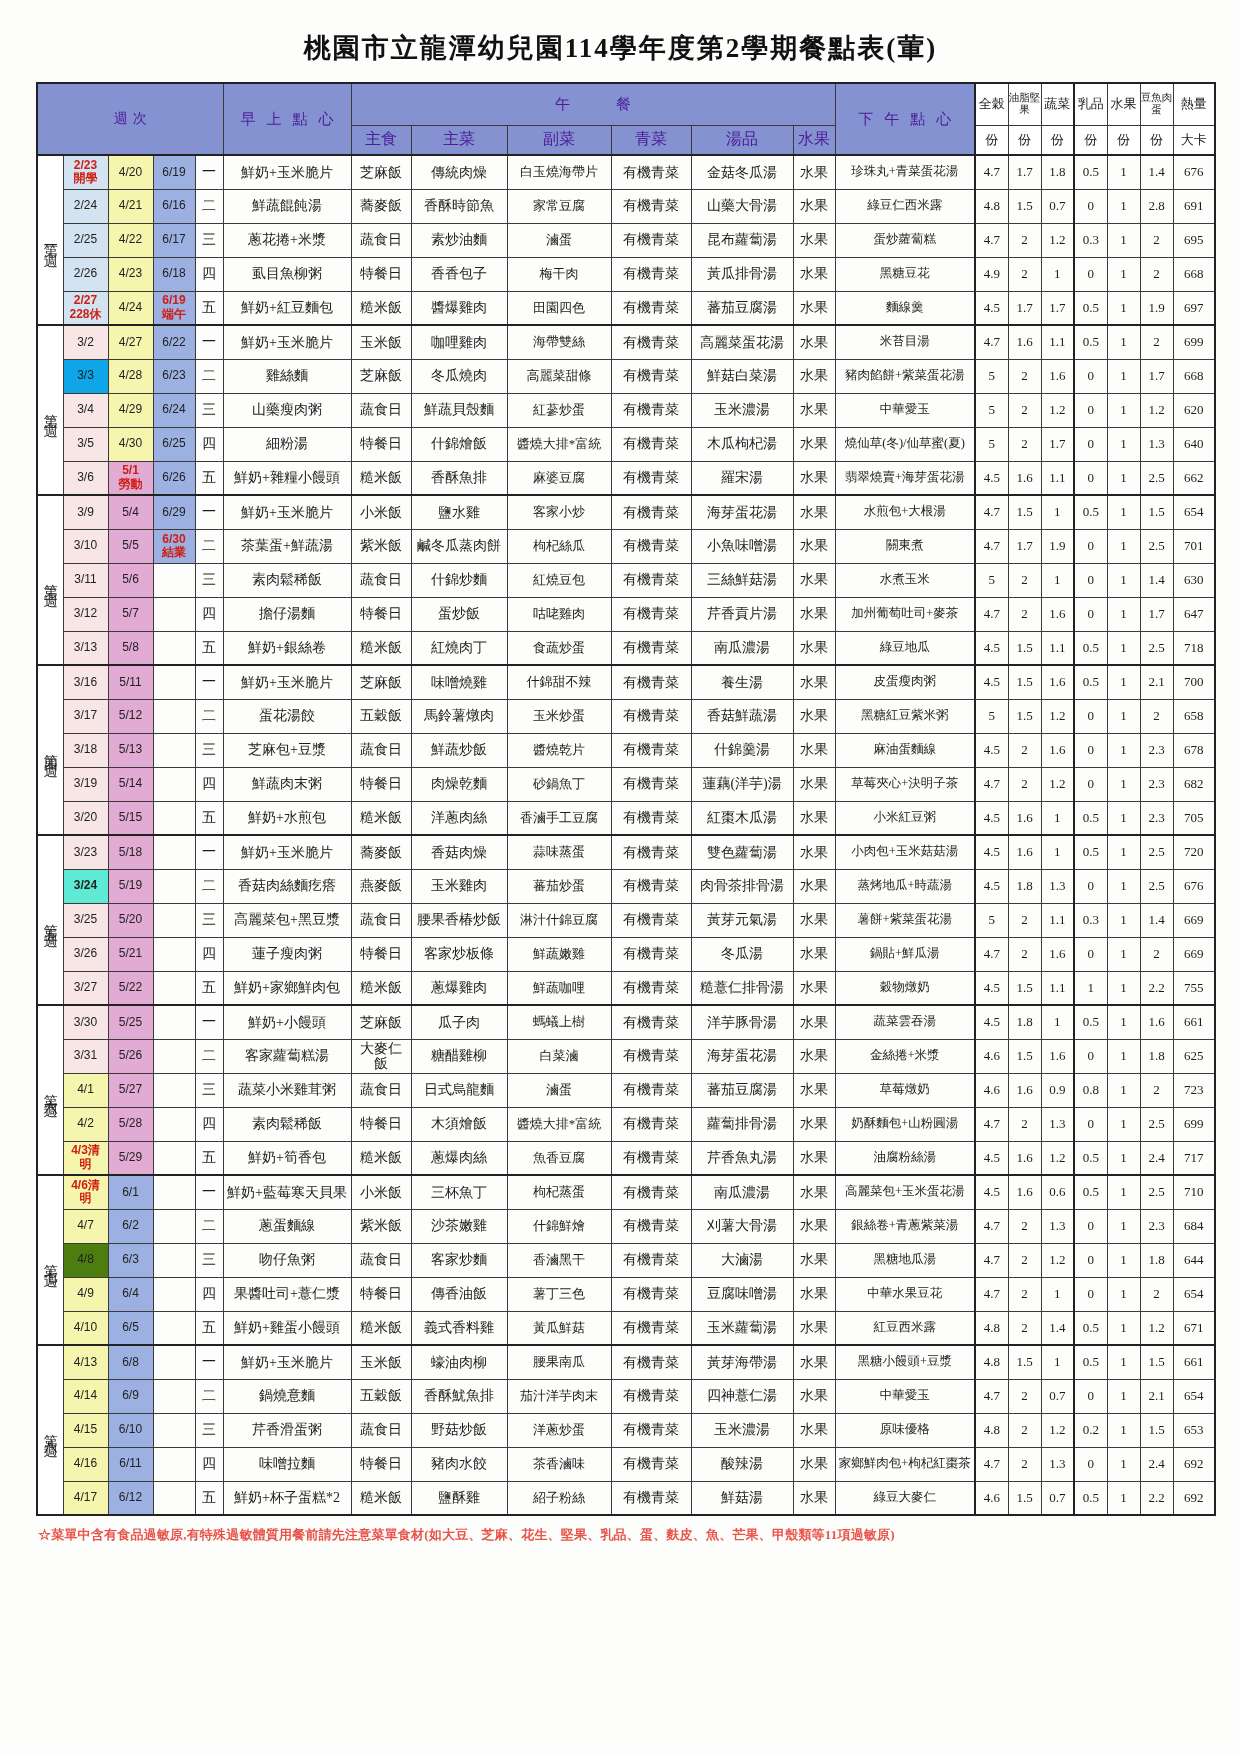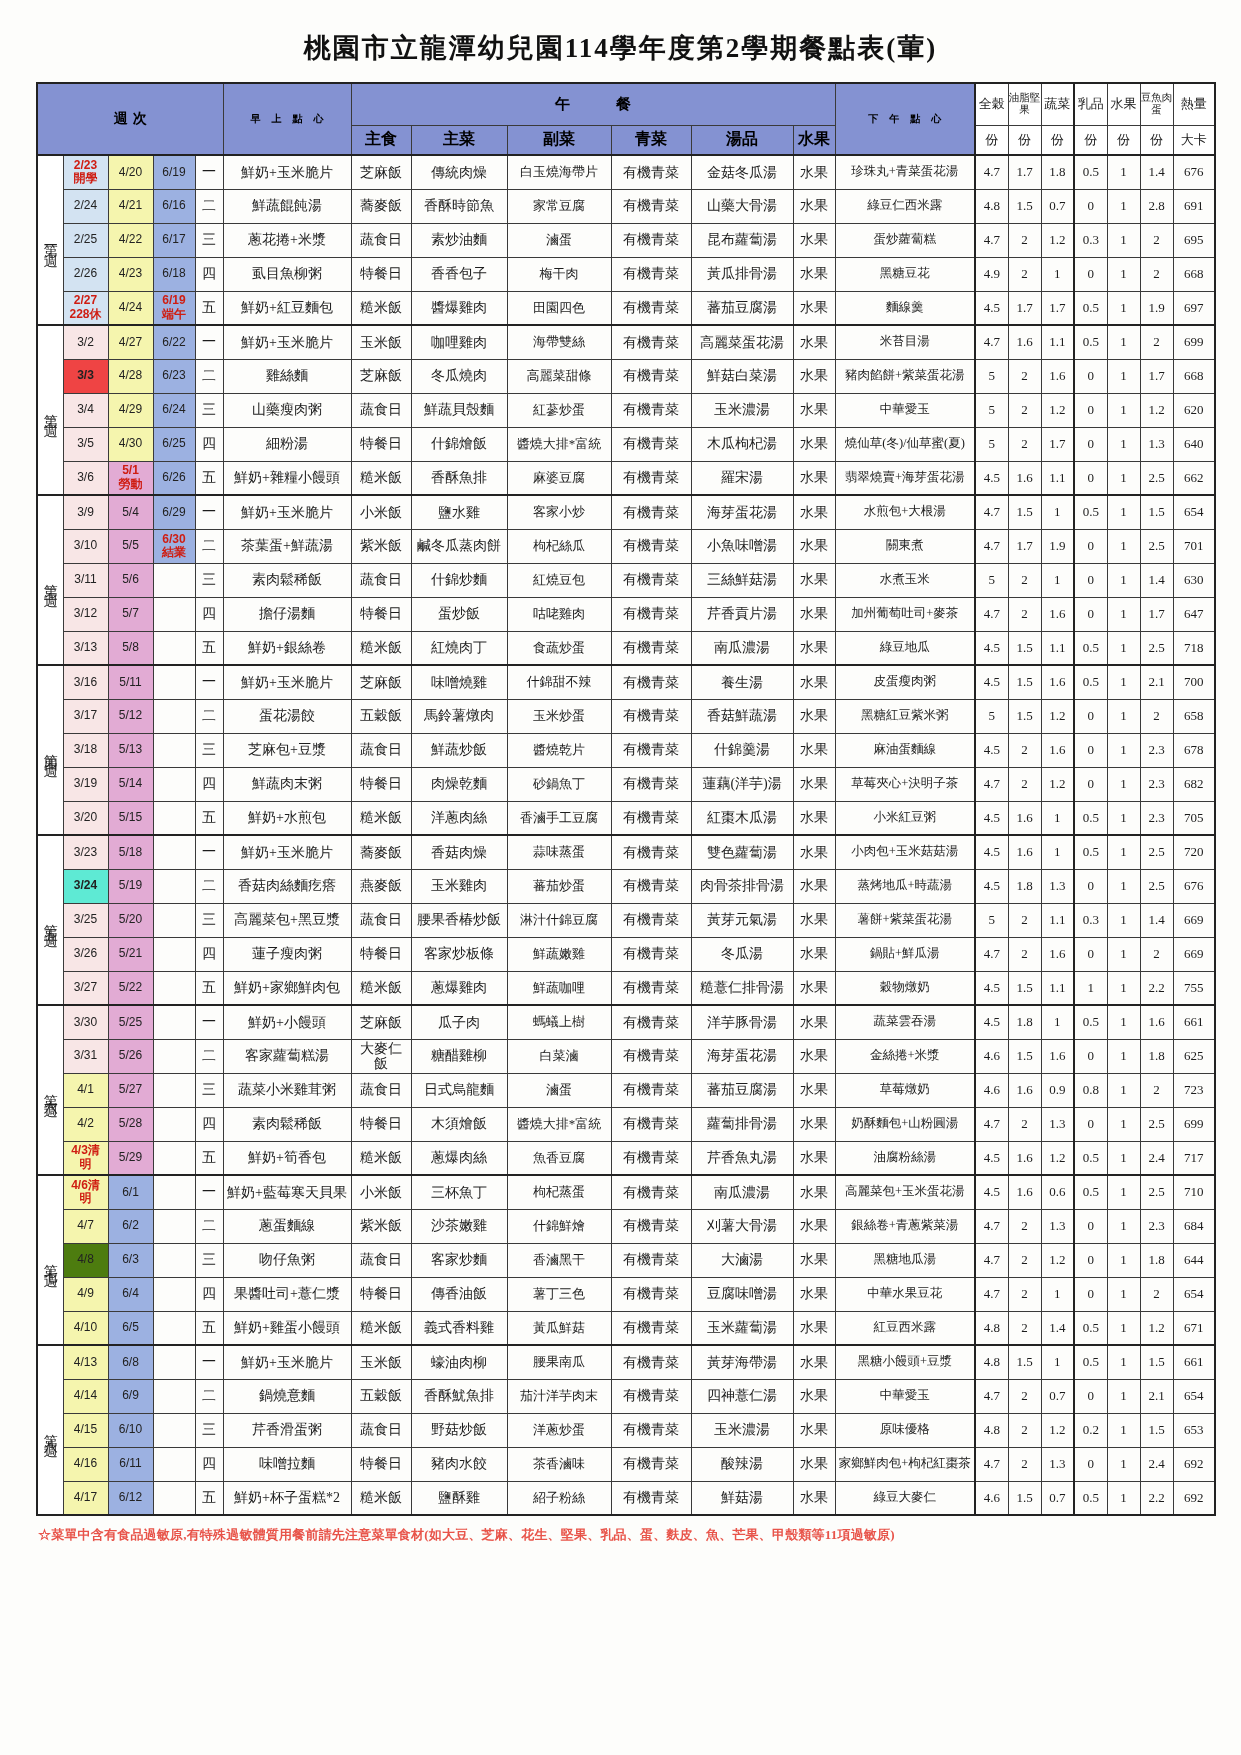--- a/index.html
+++ b/index.html
@@ -14,28 +14,28 @@
     font-size: 27px; font-weight: bold; letter-spacing: 2px; color: #111;
   }
   table.menu {
     margin: 16px 30px 0 36px; border-collapse: collapse; table-layout: fixed;
     width: 1175px; border: 2px solid #222;
   }
   th, td {
     border: 1px solid #3a3a3a; text-align: center; vertical-align: middle;
     padding: 1px 2px; overflow: hidden;
   }
-  thead th { background: #8492d2; color: #000000; font-weight: bold; }
+  thead th { background: #8492d2; color: #4c1d95; font-weight: normal; }
   thead tr.h1 { height: 42px; }
   thead tr.h2 { height: 30px; }
   thead th.white { background: #fff; color: #222; font-weight: normal; font-size: 13px; }
   thead th.white.small { font-size: 10.5px; line-height: 1.15; padding: 0; }
   thead th.unit { background: #fff; color: #222; font-weight: normal; font-size: 13px; }
   .ls-sm  { letter-spacing: 5px;  text-indent: 5px;  font-size: 14px; }
-  .ls-med { letter-spacing: 11px; text-indent: 11px; font-size: 10px; margin-left: 29px; }
+  .ls-med { letter-spacing: 11px; text-indent: 11px; font-size: 15px; margin-left: 29px; }
   .ls-big { letter-spacing: 46px; text-indent: 46px; font-size: 15px; }
   tbody tr { height: 34px; }
   tbody tr.week-start td { border-top: 2px solid #222; }
   td.week-cell {
     writing-mode: vertical-rl; text-orientation: upright;
     letter-spacing: 5px; font-size: 14px; background: #fff; padding: 4px 0;
   }
   td.date-cell {
     font-size: 12px; line-height: 1.12; white-space: pre-line; color: #222;
     font-family: "Liberation Sans", "DejaVu Sans", sans-serif;
@@ -239,21 +239,21 @@
           <td class="meal pm-col">米苔目湯</td>
           <td class="num thick-left">4.7</td>
           <td class="num">1.6</td>
           <td class="num">1.1</td>
           <td class="num thick-left">0.5</td>
           <td class="num">1</td>
           <td class="num">2</td>
           <td class="num">699</td>
         </tr>
         <tr>
-          <td class="date-cell" style="background: #ef4444; font-weight: bold;">3/3</td>
+          <td class="date-cell" style="background: #0ea5e9;">3/3</td>
           <td class="date-cell" style="background: rgb(245, 245, 174);">4/28</td>
           <td class="date-cell" style="background: rgb(156, 177, 225);">6/23</td>
           <td class="day-cell">二</td>
           <td class="meal">雞絲麵</td>
           <td class="meal">芝麻飯</td>
           <td class="meal">冬瓜燒肉</td>
           <td class="meal side-col">高麗菜甜條</td>
           <td class="meal">有機青菜</td>
           <td class="meal">鮮菇白菜湯</td>
           <td class="meal">水果</td>

